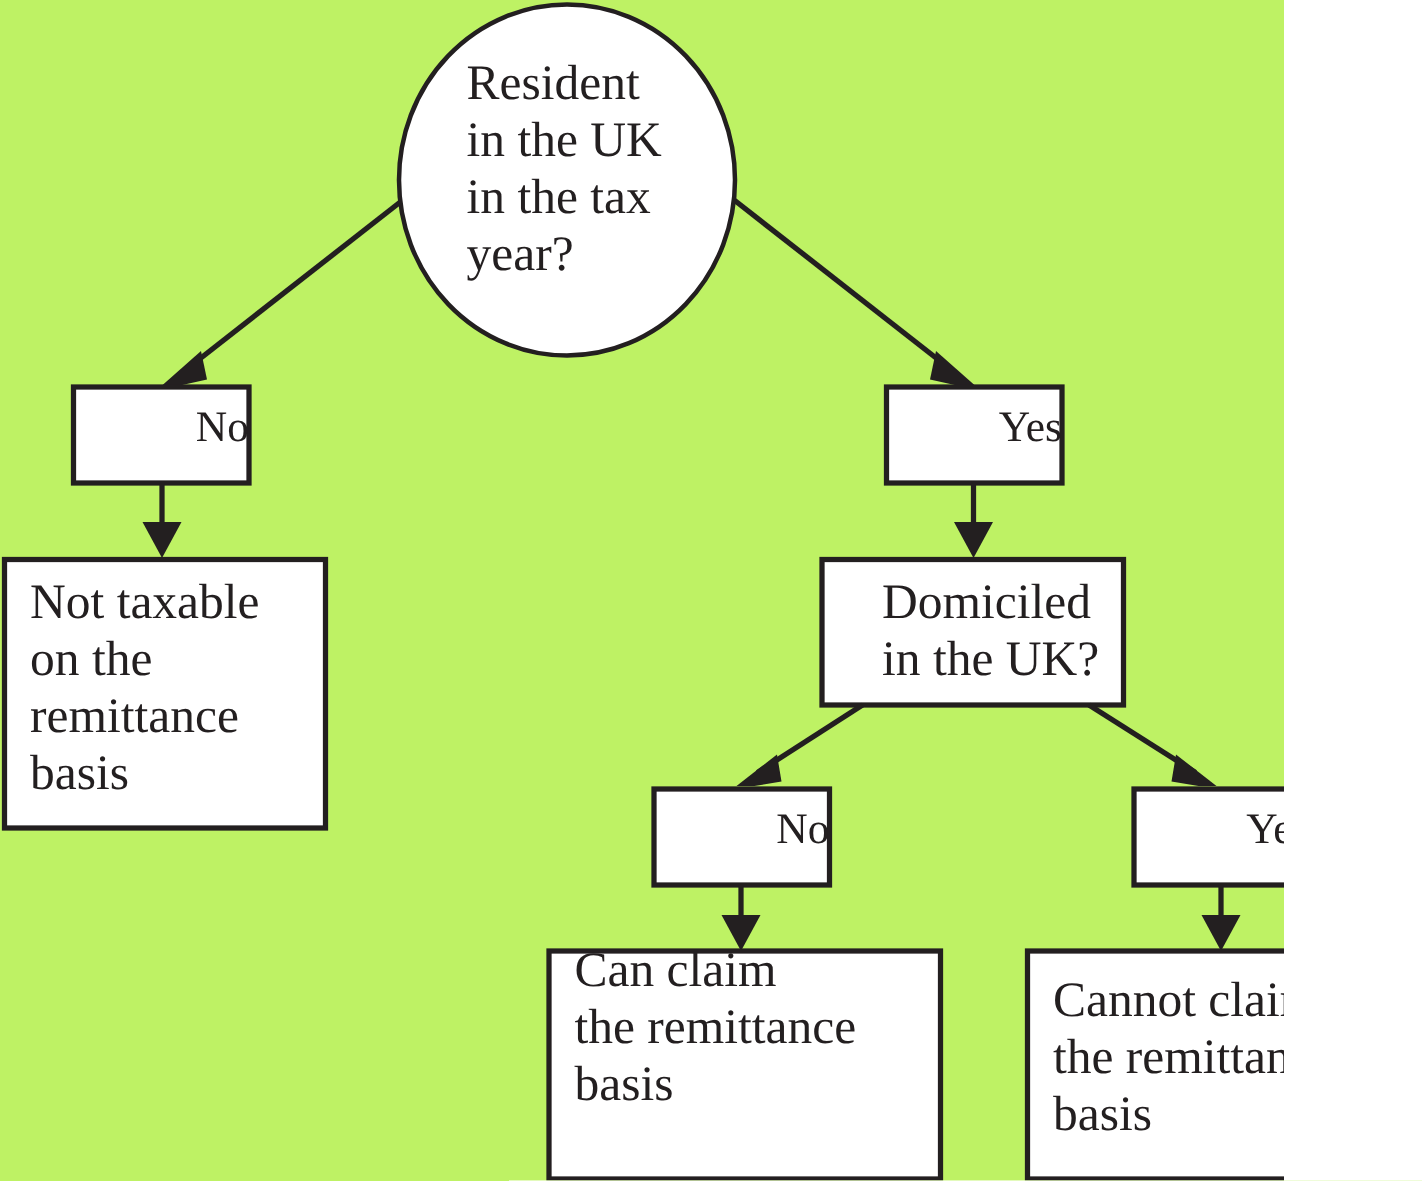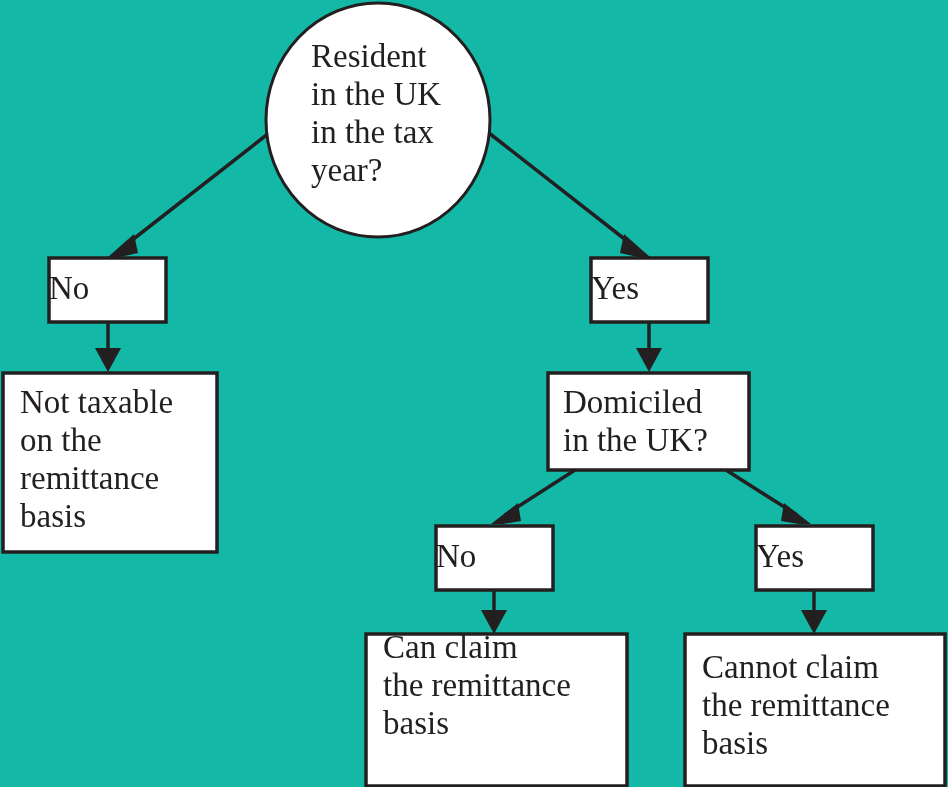--- a/index.html
+++ b/index.html
@@ -2,25 +2,26 @@
 <html><head>
 <meta charset="utf-8">
 <style>
   html, body {
     margin: 0;
     padding: 0;
     background: #ffffff;
   }
   #canvas {
     position: relative;
-    width: 948px;
+    width: 838px;
     height: 787px;
-    background: #14b8a6;
+    background: #bef264;
     overflow: hidden;
     font-family: "Liberation Serif", "DejaVu Serif", serif;
+    padding-left: 18px;
   }
   #flow-svg {
     position: absolute;
     left: 0;
     top: 0;
     width: 948px;
     height: 787px;
   }
   .node-shape {
     fill: #ffffff;
@@ -51,22 +52,22 @@
   }
   .label-decision {
     font-size: 33px;
     text-align: left;
   }
   .label-terminal {
     font-size: 33px;
     text-align: left;
   }
   .label-edge {
-    font-size: 33px;
-    text-align: left;
+    font-size: 29px;
+    text-align: right;
   }
 </style>
 </head>
 <body>
 
 <div id="canvas">
 
   <svg id="flow-svg" viewBox="0 0 948 787">
 
     <g>
@@ -135,21 +136,21 @@
 
   <div class="node-label label-edge" style="left:49px; top:269px; width:117px;">No</div>
 
   <div class="node-label label-terminal" style="left:20px; top:383px; width:200px;">Not taxable
 on the
 remittance
 basis</div>
 
   <div class="node-label label-edge" style="left:591px; top:269px; width:117px;">Yes</div>
 
-  <div class="node-label label-decision" style="left:563px; top:383px; width:190px;">Domiciled
+  <div class="node-label label-decision" style="left:588px; top:383px; width:190px;">Domiciled
 in the UK?</div>
 
   <div class="node-label label-edge" style="left:436px; top:537px; width:117px;">No</div>
 
   <div class="node-label label-terminal" style="left:383px; top:628px; width:250px;">Can claim
 the remittance
 basis</div>
 
   <div class="node-label label-edge" style="left:756px; top:537px; width:117px;">Yes</div>
 

